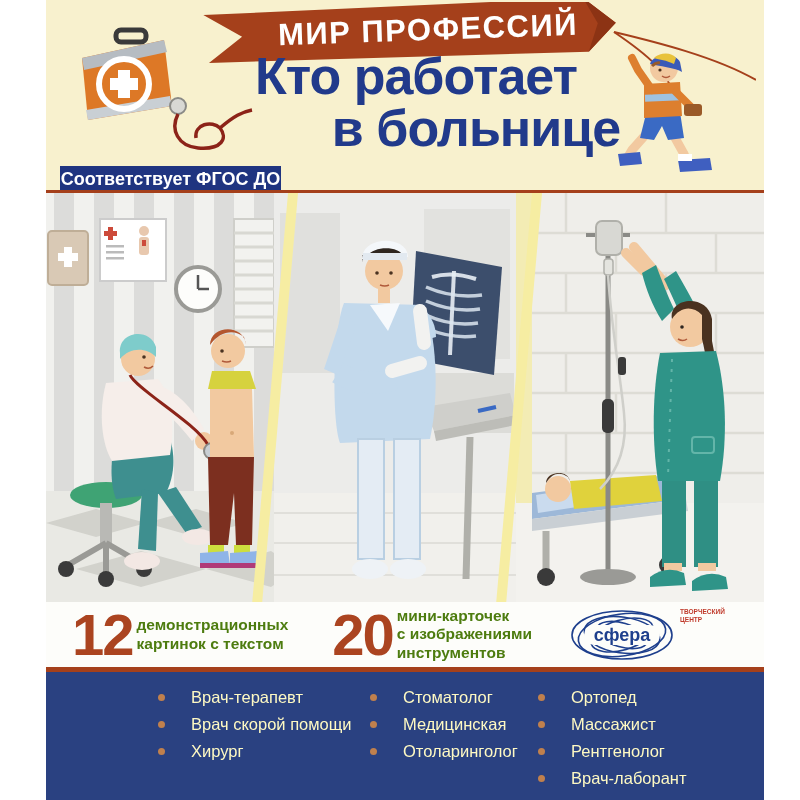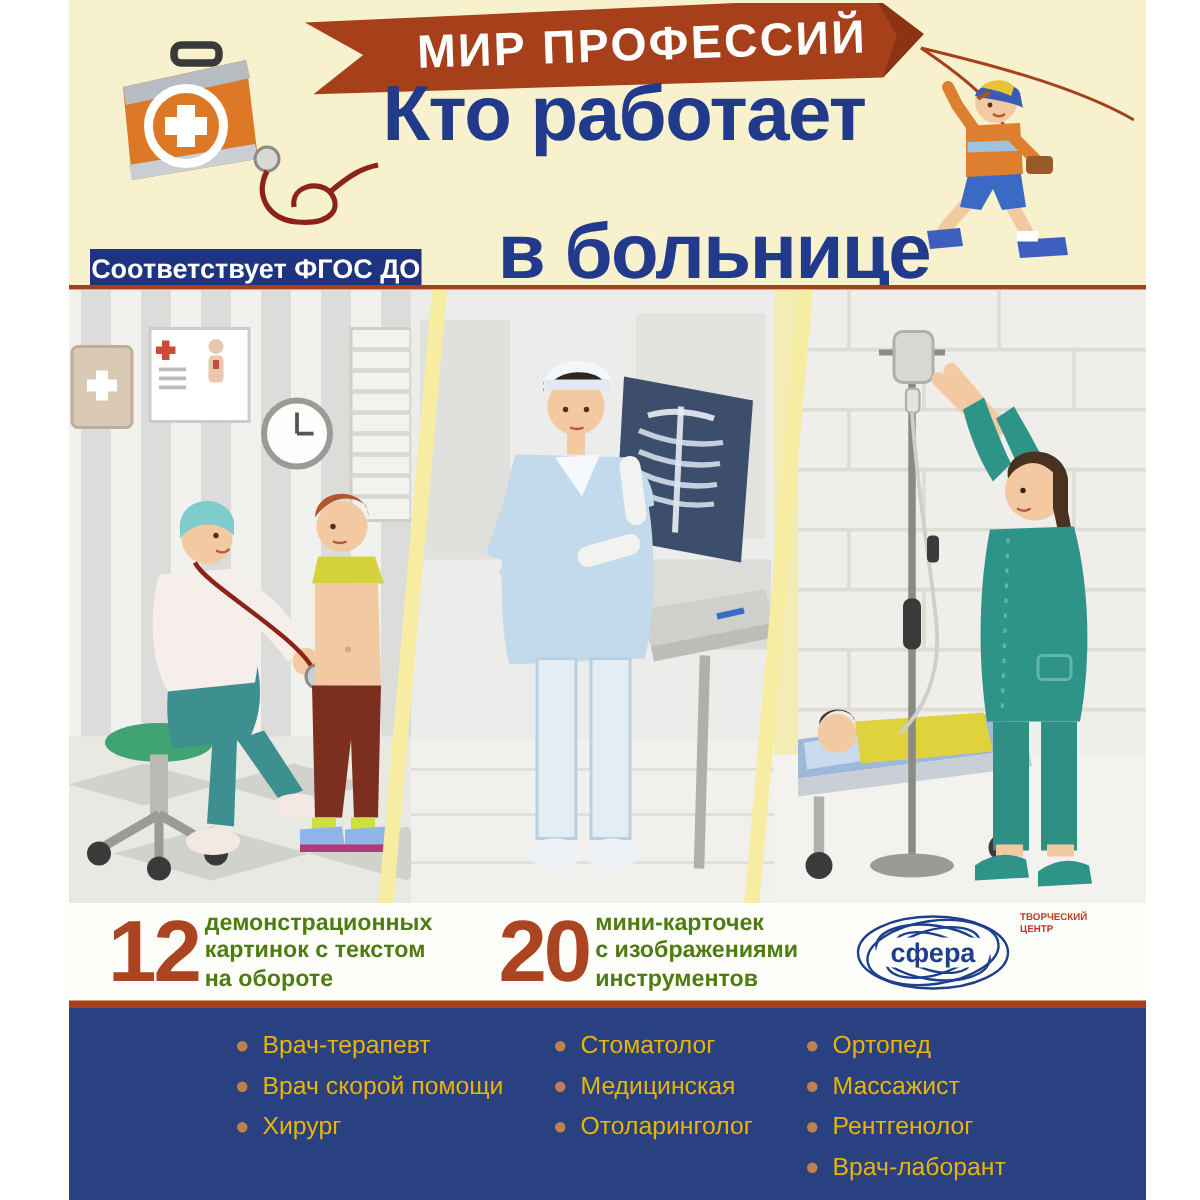--- a/index.html
+++ b/index.html
@@ -9,21 +9,21 @@
 
   
   .header{position:absolute;left:0;top:0;width:718px;height:192px;background:#f8f1ce;}
   .firstaid{position:absolute;left:22px;top:22px;width:118px;height:118px;}
   .ribbon-wrap{position:absolute;left:150px;top:2px;width:560px;height:170px;}
   .ribbon-text{position:absolute;left:72px;top:10px;width:320px;text-align:center;
     color:#fff;font-weight:bold;font-size:31px;letter-spacing:1.5px;transform:rotate(-2deg);}
   .title{position:absolute;left:125px;top:50px;width:490px;text-align:center;
     color:#213a8b;font-weight:bold;line-height:1.0;}
   .title .t1{font-size:52px;letter-spacing:-1px;}
-  .title .t2{font-size:52px;letter-spacing:-1px;padding-left:120px;margin-top:40px;}
+  .title .t2{font-size:52px;letter-spacing:-1px;padding-left:120px;}
   .stetho{position:absolute;left:118px;top:96px;width:92px;height:70px;}
   .boy{position:absolute;left:572px;top:48px;width:104px;height:128px;}
   .badge{position:absolute;left:14px;top:166px;width:221px;height:27px;background:#1f3480;
     color:#fff;font-weight:bold;font-size:18px;text-align:center;line-height:27px;}
 
   
   .art{position:absolute;left:0;top:190px;width:718px;height:412px;border-top:3px solid #a5401b;
     box-sizing:border-box;display:flex;background:#efefec;overflow:hidden;}
   .panel{position:relative;height:100%;}
   .panel.p1{width:228px;}
@@ -47,21 +47,21 @@
 
   
   .professions{position:absolute;left:0;top:672px;width:718px;height:128px;background:#2a4181;
     display:flex;box-sizing:border-box;padding:16px 0 0 112px;}
   .prof-col{list-style:none;margin:0;padding:0;}
   .prof-col.c1{width:212px;}
   .prof-col.c2{width:168px;}
   .prof-col.c3{width:170px;}
   .prof-col li{display:flex;align-items:center;margin-bottom:8px;}
   .dot{width:7px;height:7px;border-radius:50%;background:#c0804d;margin-right:10px;flex:0 0 auto;}
-  .prof-label{color:#eab308;font-size:16.5px;}
+  .prof-label{color:#fef9c3;font-size:16.5px;margin-left:16px;}
 </style>
 </head>
 <body>
 
 <div class="page">
   <div class="cover">
 
     <div class="header">
 
       <div class="firstaid">
@@ -321,21 +321,20 @@
           </g>
         </svg>
       </div>
     </div>
 
     <div class="stats">
       <div class="stat-num n1">12</div>
       <div class="stat-text">
         <div>демонстрационных</div>
         <div>картинок с текстом</div>
-        <div>на обороте</div>
       </div>
       <div class="stat-num n2">20</div>
       <div class="stat-text">
         <div>мини-карточек</div>
         <div>с изображениями</div>
         <div>инструментов</div>
       </div>
       <div class="logo">
         <svg width="104" height="54" viewBox="0 0 104 54">
           <g stroke="#1e3f8d" fill="none" stroke-width="1.6">

